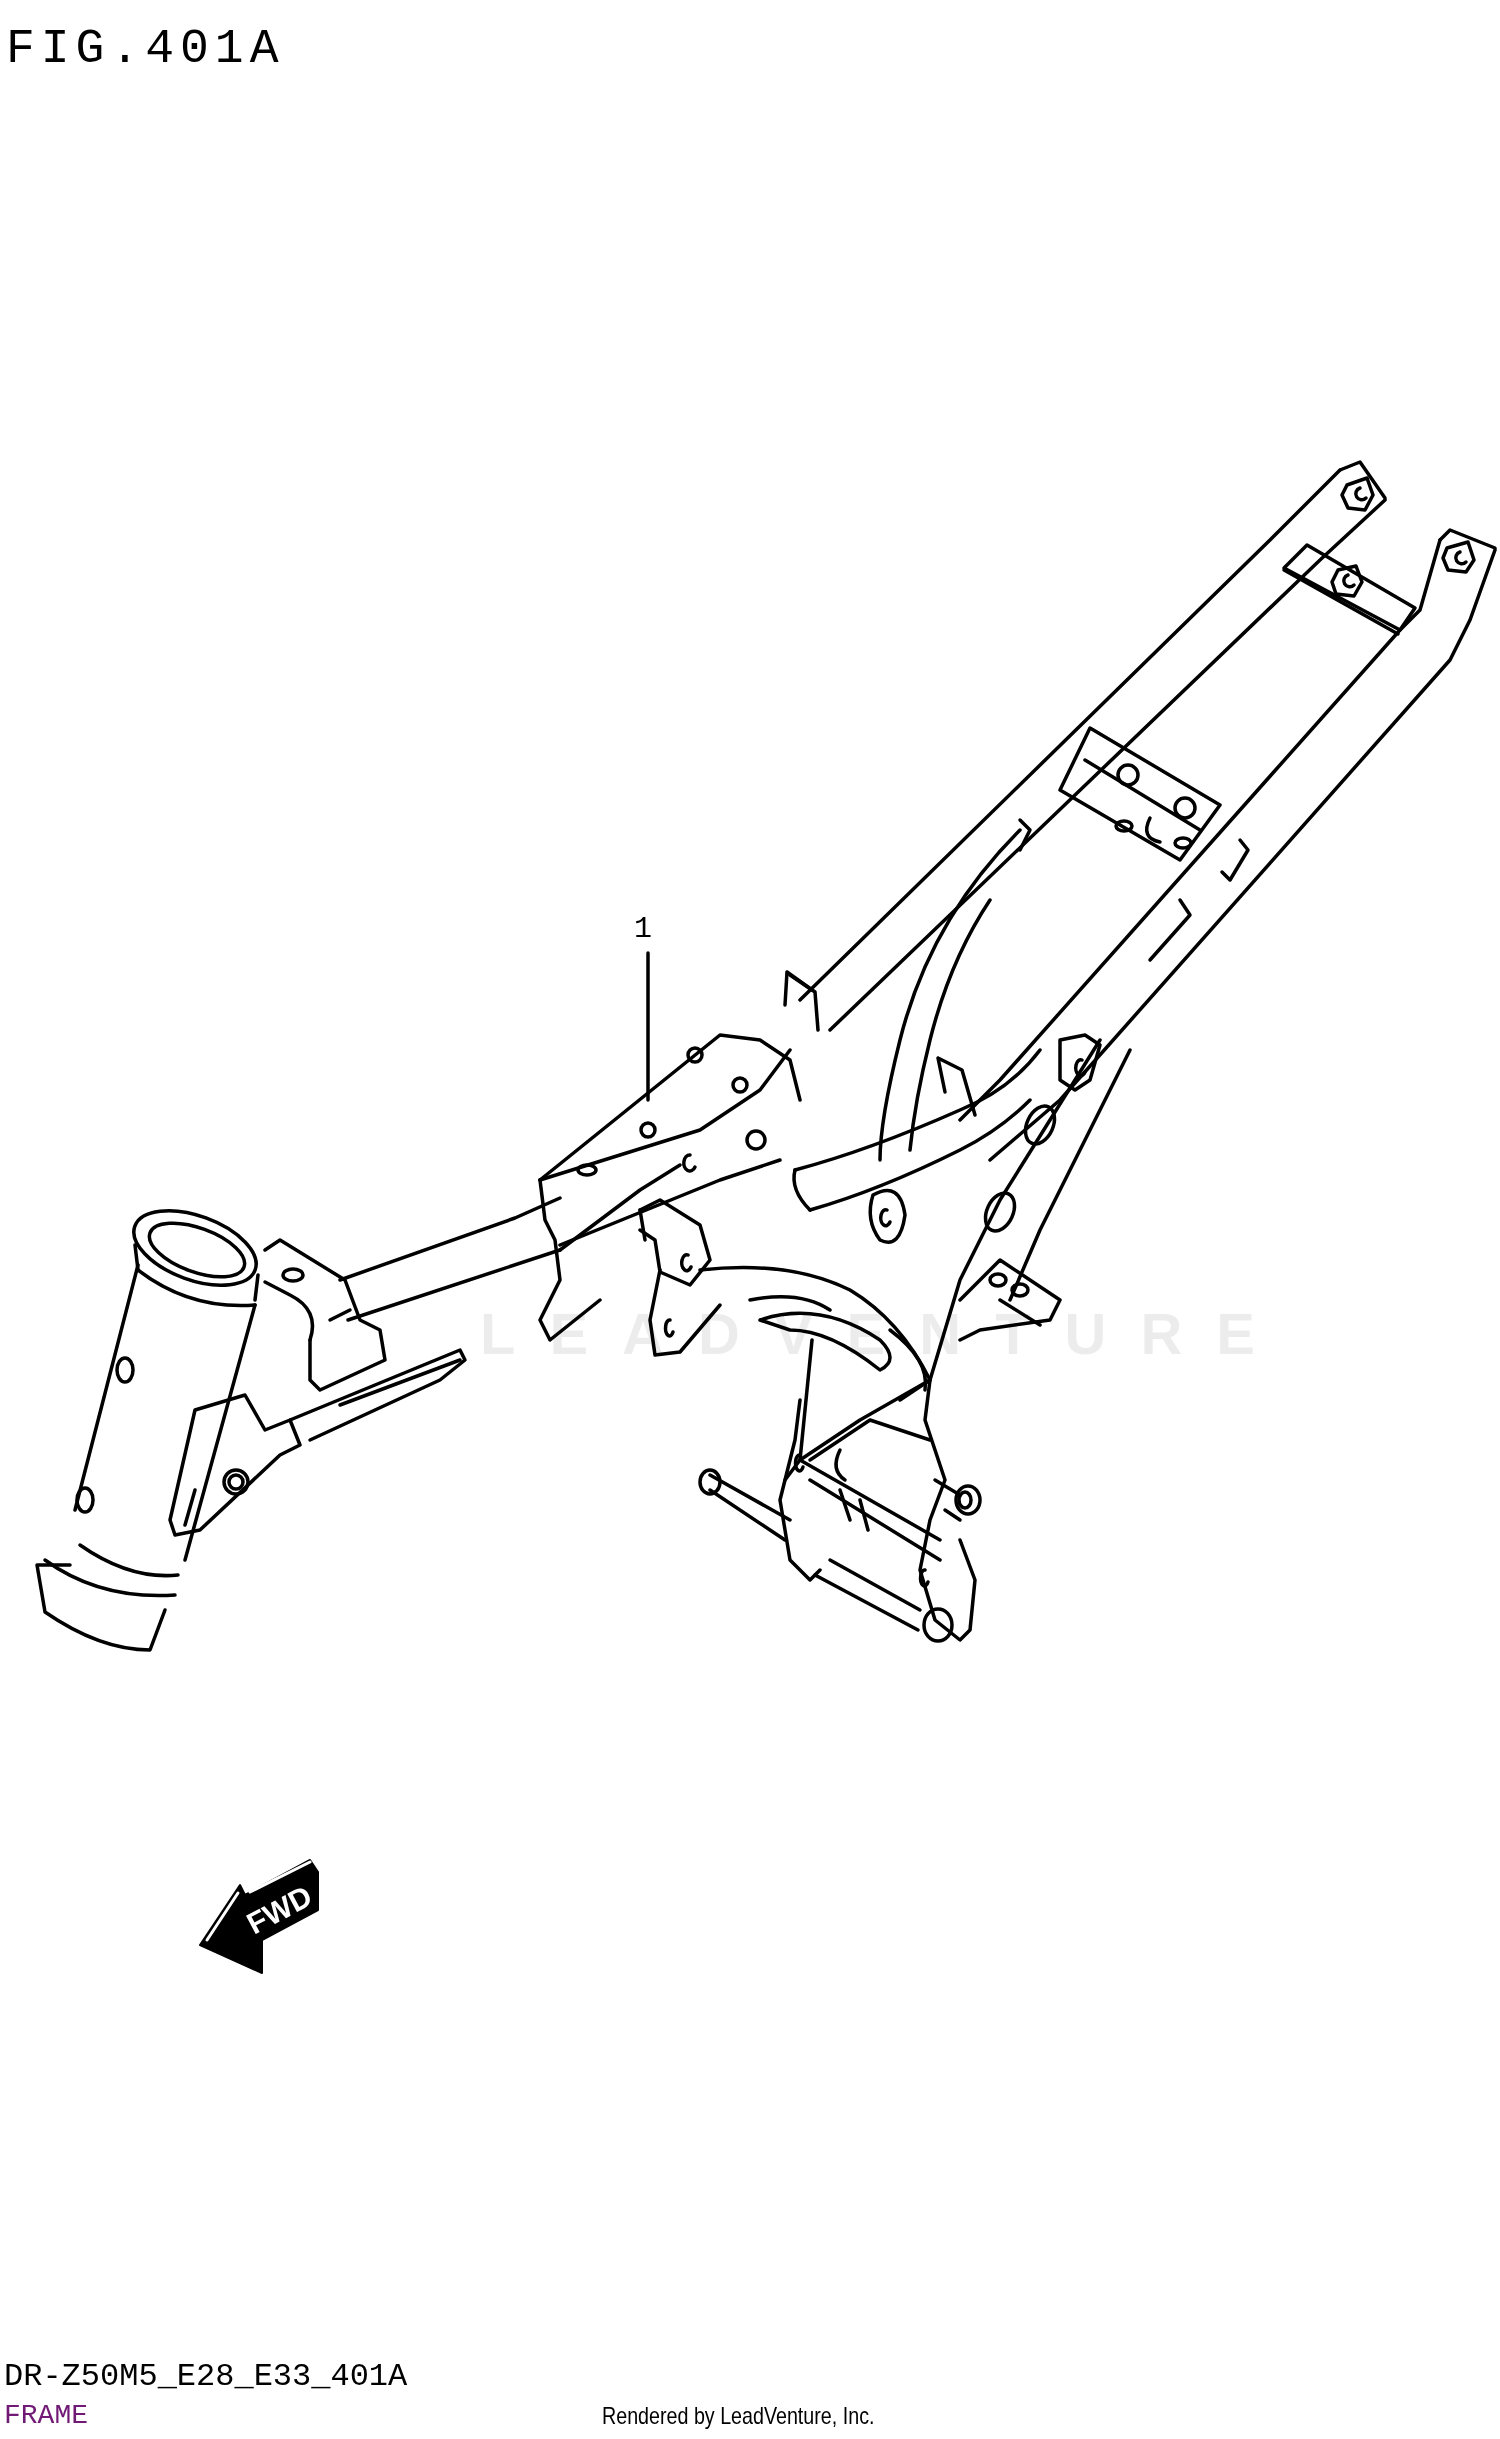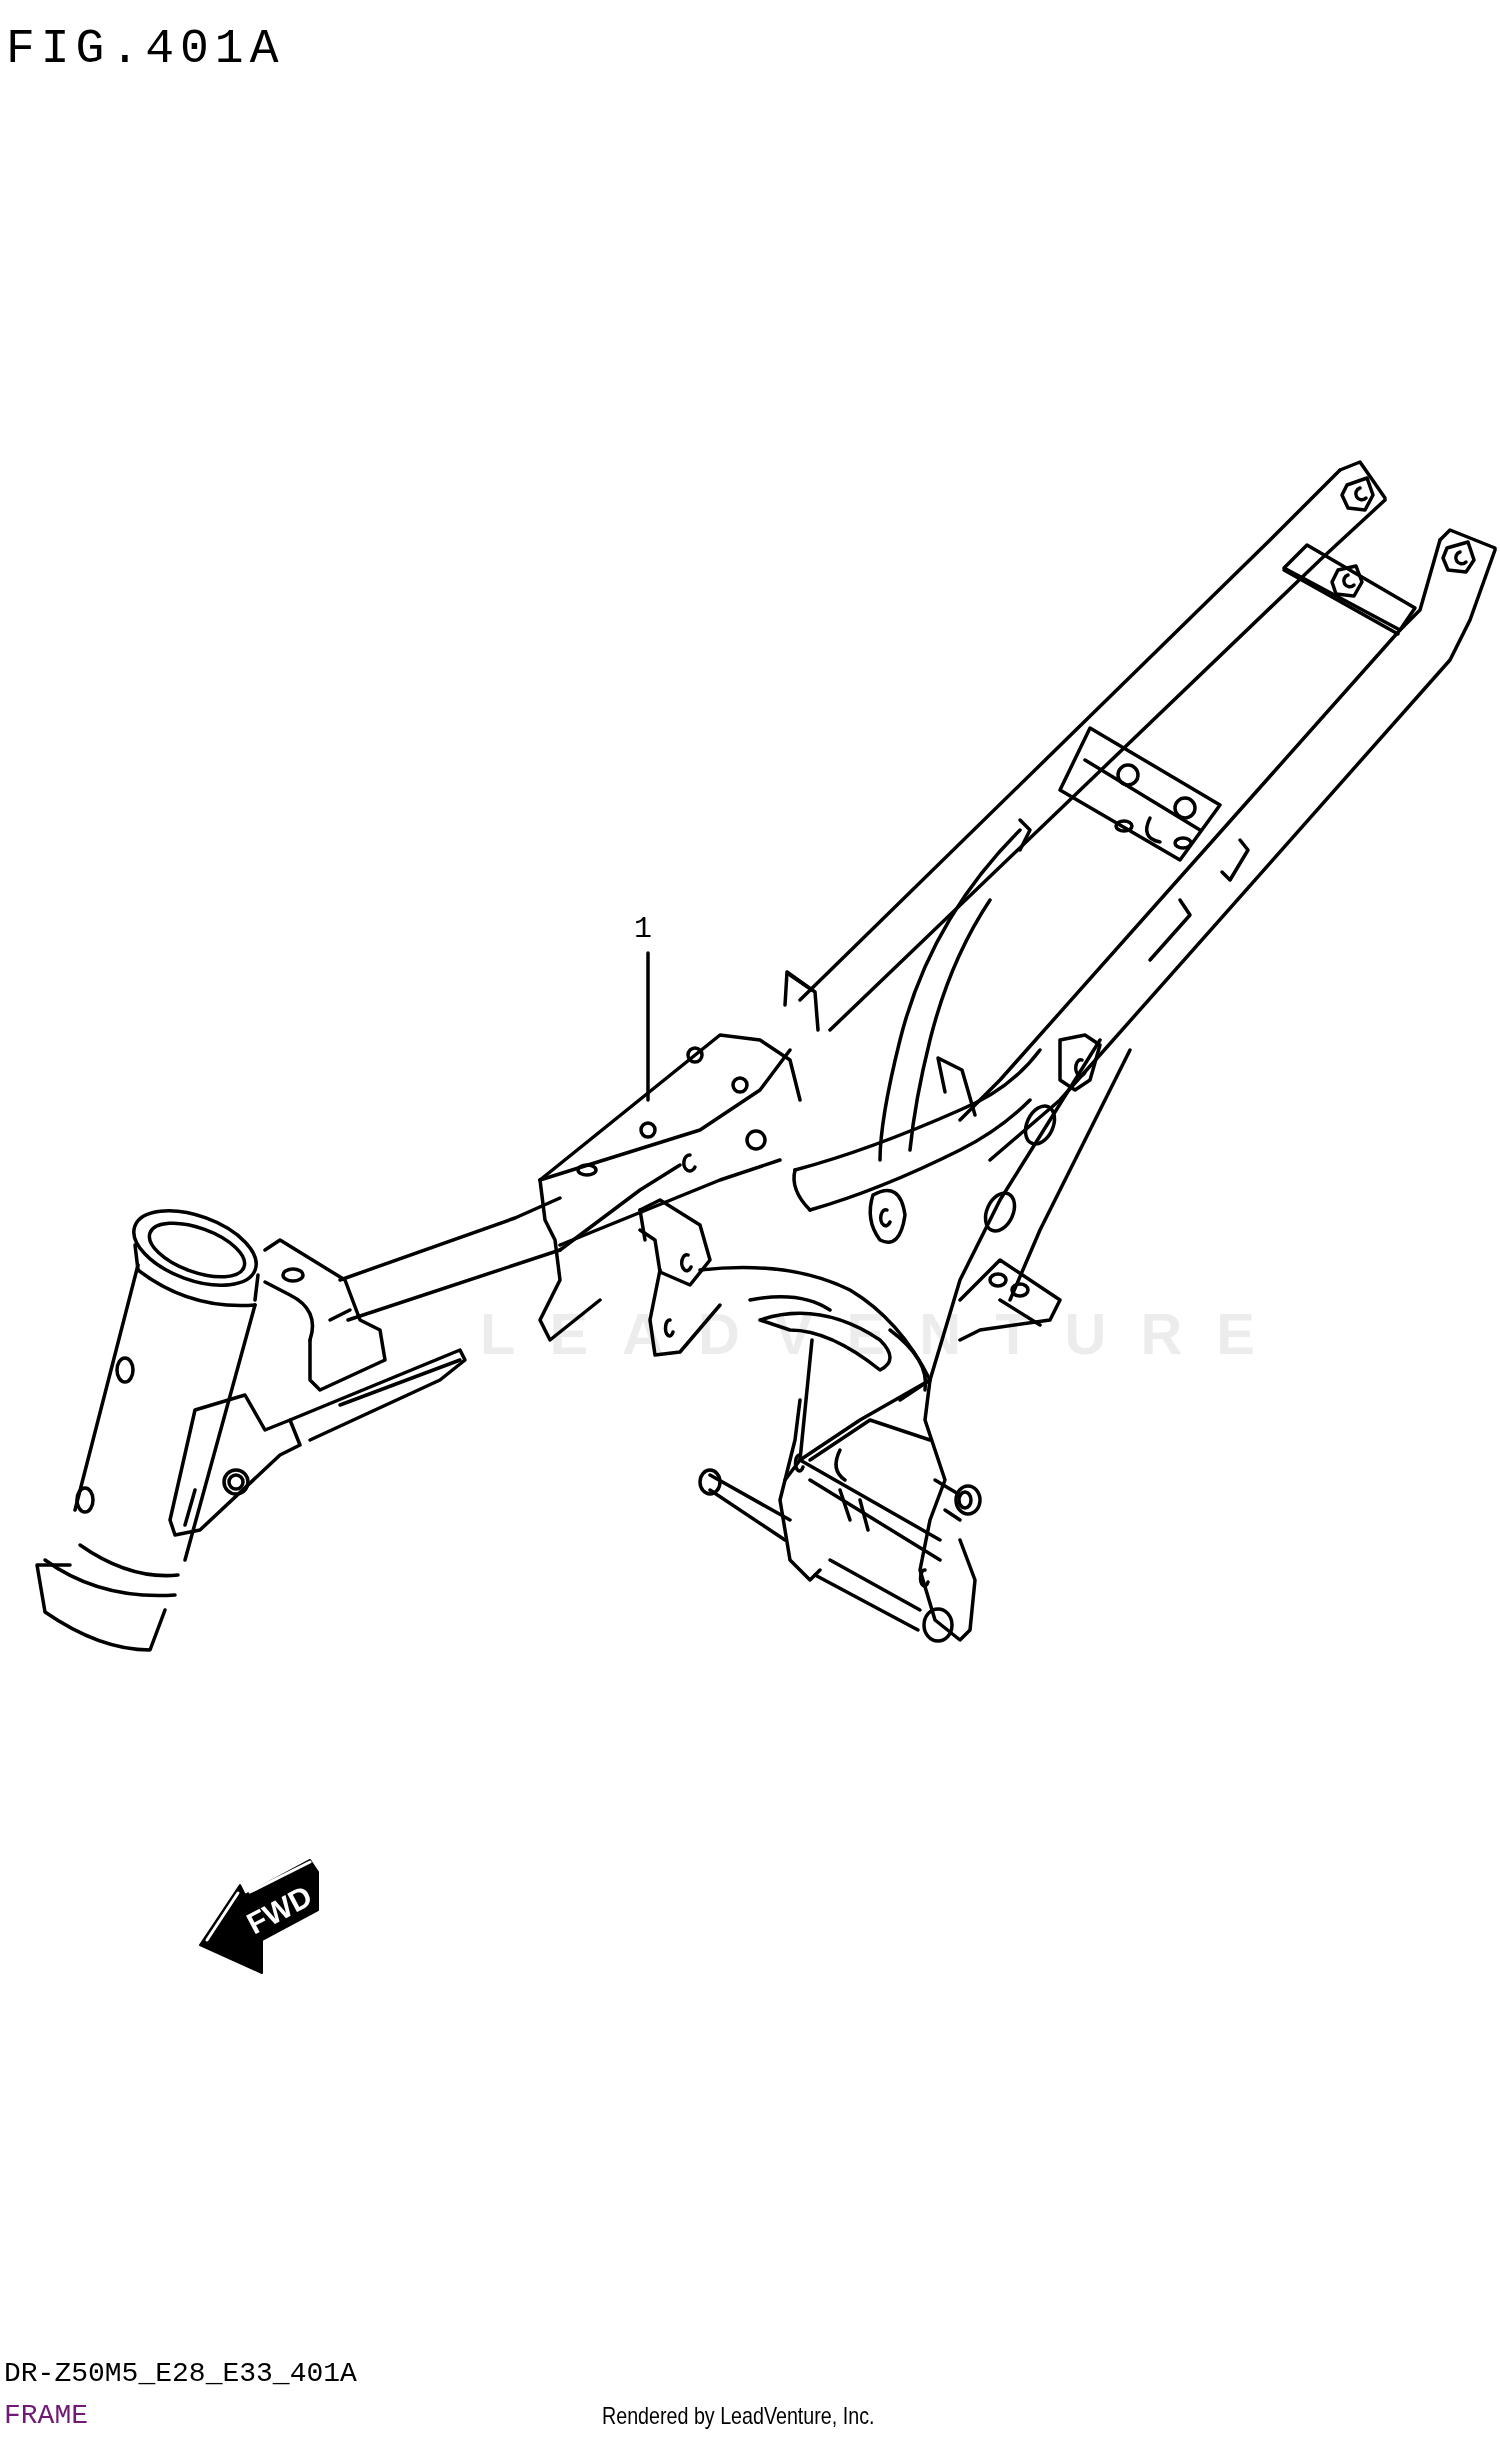--- a/index.html
+++ b/index.html
@@ -17,21 +17,21 @@
     }
     .watermark {
       position: absolute; left: 480px; top: 1300px;
       font-family: "Liberation Sans", "DejaVu Sans", sans-serif;
       font-weight: bold; font-size: 58px; letter-spacing: 34px;
       color: #000; opacity: 0.07; white-space: nowrap;
     }
     .footer-code {
       position: absolute; left: 4px; top: 2358px;
       font-family: "Liberation Mono", "DejaVu Sans Mono", monospace;
-      font-size: 28px; color: #000;
+      font-size: 32px; color: #000;
     }
     .footer-name {
       position: absolute; left: 4px; top: 2400px;
       font-family: "Liberation Mono", "DejaVu Sans Mono", monospace;
       font-size: 28px; color: #701a75;
     }
     .footer-credit {
       position: absolute; left: 602px; top: 2402px;
       font-family: "Liberation Sans", "DejaVu Sans", sans-serif;
       font-size: 24px; color: #000; transform: scaleX(0.82); transform-origin: left top;

